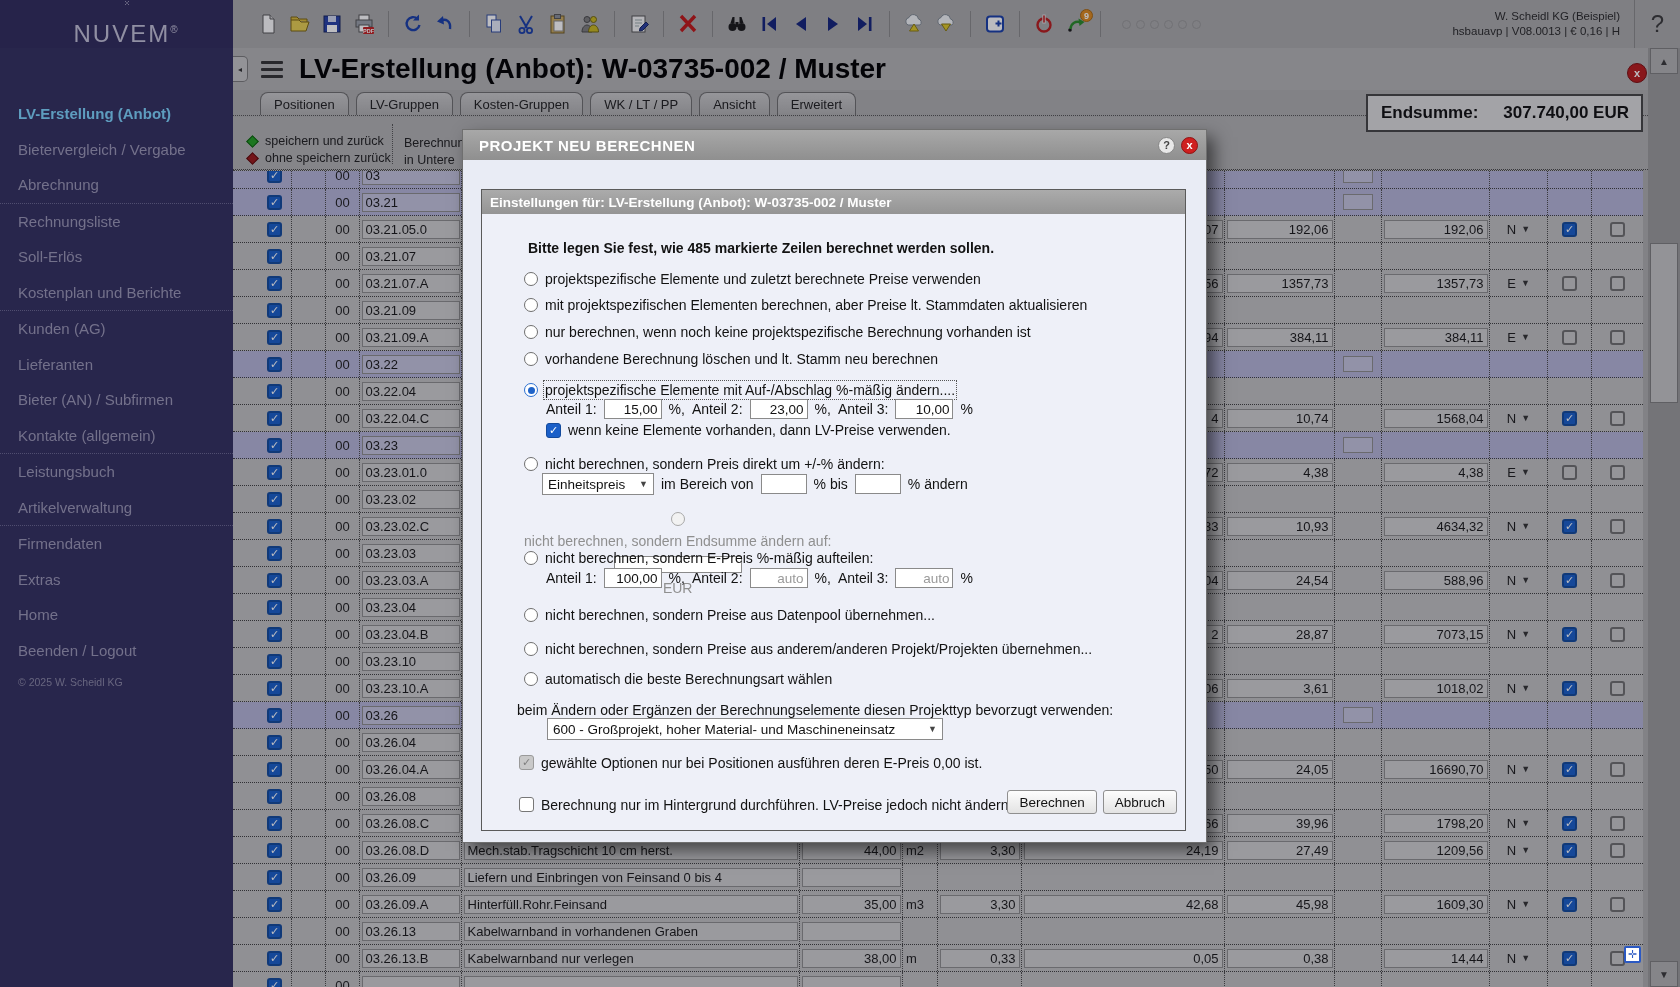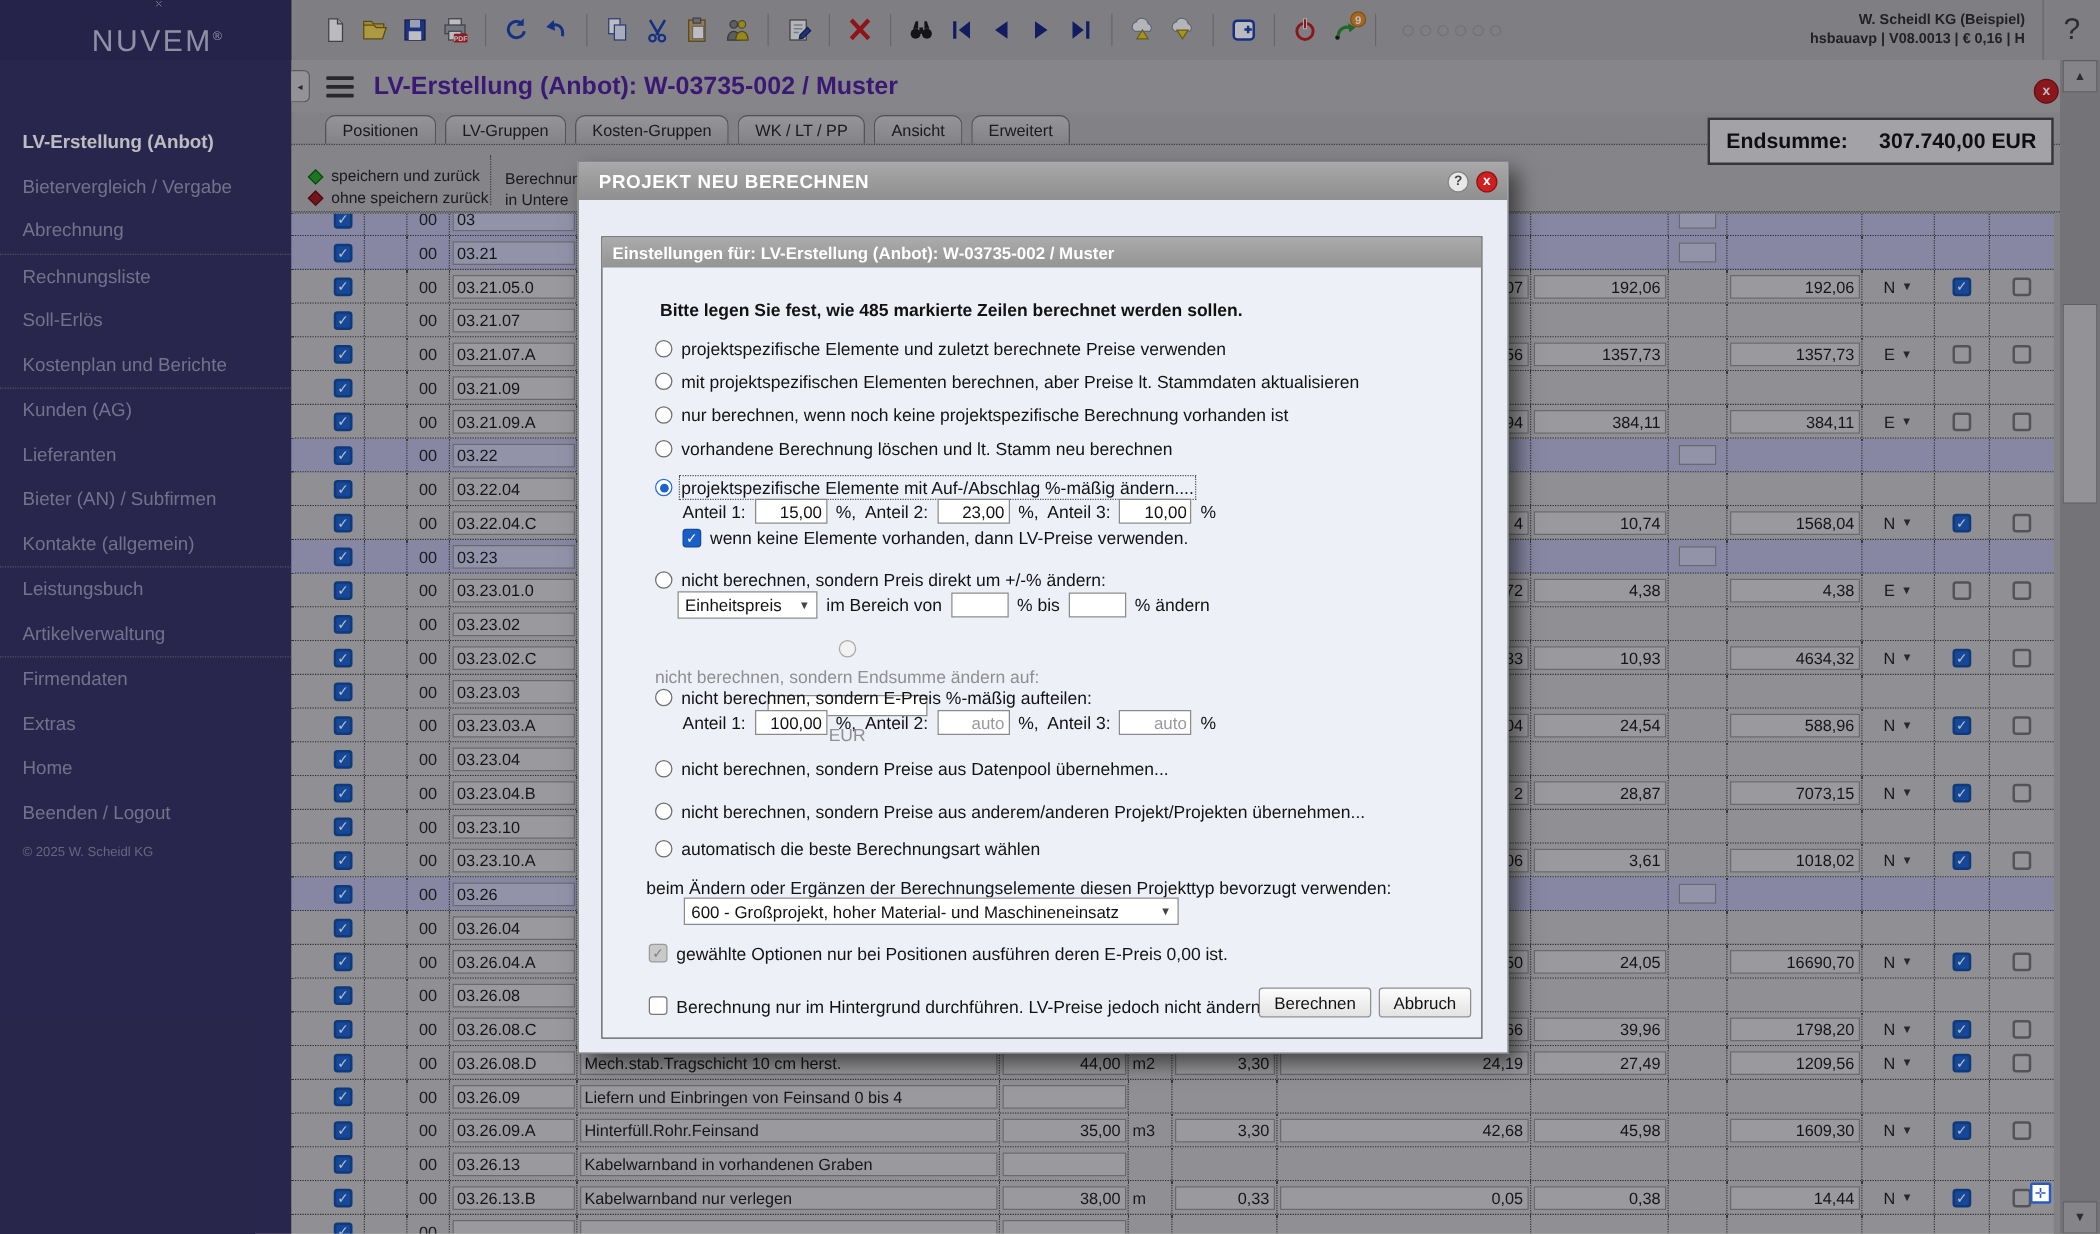--- a/index.html
+++ b/index.html
@@ -7,47 +7,47 @@
   *{box-sizing:border-box;}
   .abs{position:absolute;}
 
   
   #sidebar{left:0;top:0;width:233px;height:987px;background:#34305f;z-index:10;}
   #logo{left:0;top:0;width:233px;height:48px;background:#312c5c;display:flex;align-items:center;gap:14px;padding-left:20px;flex-direction:column;}
   #logo .brandtxt{color:#c2c0d6;font-size:24px;letter-spacing:2px;font-weight:500;}
   #logo sup{font-size:10px;}
   #menu{left:0;top:96px;width:233px;}
   .side-item{height:35.5px;display:flex;align-items:center;padding-left:18px;color:#9a97b5;font-size:15px;cursor:pointer;white-space:nowrap;}
-  .side-item.active{color:#ffffff;font-weight:bold;}
+  .side-item.active{color:#7dd3fc;font-weight:bold;}
   .side-div{border-top:1px dotted #6a6890;height:0;margin:0;}
   #copyright{left:18px;top:676px;color:#8a88a5;font-size:10.5px;}
 
   
   #topbar{left:233px;top:0;width:1447px;height:48px;background:#ababab;display:flex;align-items:center;}
   #tb-icons{display:flex;align-items:center;gap:4px;padding-left:22px;}
   .tb-group{display:flex;align-items:center;gap:6px;}
   .tb-sep{width:1px;height:26px;background:#8a8a8a;margin:0 7px;}
   .tbi{width:26px;height:26px;display:flex;align-items:center;justify-content:center;position:relative;cursor:pointer;}
   .tbi svg{display:block;}
   .badge9{position:absolute;top:-2px;right:-4px;width:13px;height:13px;border-radius:50%;background:#dd8a1f;color:#fff;
     font-size:9px;font-weight:bold;display:flex;align-items:center;justify-content:center;border:1px solid #a96812;}
   .dots{display:flex;gap:5px;margin-left:10px;}
   .dots i{width:9px;height:9px;border:1.5px solid #979797;border-radius:50%;}
-  #company{margin-left:auto;text-align:right;font-size:11.5px;font-weight:bold;color:#2a2a2a;line-height:15px;padding-right:14px;}
+  #company{margin-left:auto;text-align:right;font-size:11.5px;font-weight:normal;color:#2a2a2a;line-height:15px;padding-right:14px;}
   #tb-help{width:46px;height:48px;border-left:1px solid #8a8a8a;display:flex;align-items:center;justify-content:center;
     font-size:24px;color:#3a3a3a;cursor:pointer;}
 
   
   #contentbg{left:233px;top:48px;width:1447px;height:939px;background:#aeaeae;}
   #pagehdr{left:233px;top:48px;width:1415px;height:42px;background:#b4b4b4;display:flex;align-items:center;}
   #collapse{left:233px;top:56px;width:15px;height:26px;background:#c6c6c6;border:1px solid #7a7a7a;border-left:none;
     border-radius:0 5px 5px 0;display:flex;align-items:center;justify-content:center;font-size:8px;color:#333;cursor:pointer;z-index:11;}
   #hamburger{margin-left:28px;width:22px;display:flex;flex-direction:column;gap:4px;cursor:pointer;}
   #hamburger i{height:3px;background:#333;border-radius:1px;}
-  #pagetitle{margin-left:16px;font-size:20px;font-weight:bold;color:#4c1d95;}
+  #pagetitle{margin-left:16px;font-size:28px;font-weight:bold;color:#000000;}
   #tabstrip{left:233px;top:90px;width:1415px;height:26px;display:flex;align-items:flex-end;gap:7px;padding-left:27px;border-bottom:1px dotted #555;}
   .tab{height:23px;padding:0 13px;background:linear-gradient(#c9c9c9,#b0b0b0);border:1px solid #6e6e6e;border-bottom:none;
     border-radius:8px 8px 0 0;display:flex;align-items:center;font-size:13px;color:#222;cursor:pointer;white-space:nowrap;}
   #actionstrip{left:233px;top:117px;width:1415px;height:53px;background:#b2b2b2;border-bottom:1px dotted #4a4a4a;}
   .act-line{position:absolute;display:flex;align-items:center;gap:8px;font-size:12.5px;color:#222;cursor:pointer;white-space:nowrap;}
   .diamond{width:9px;height:9px;transform:rotate(45deg);}
   .dia-green{background:#23a023;border:1px solid #0e5e0e;}
   .dia-red{background:#9c1a1a;border:1px solid #5e0e0e;}
   #act-vsep{left:392px;top:124px;width:0;height:40px;border-left:1px dotted #555;}
   .act-cut{position:absolute;font-size:12.5px;color:#222;white-space:nowrap;}

